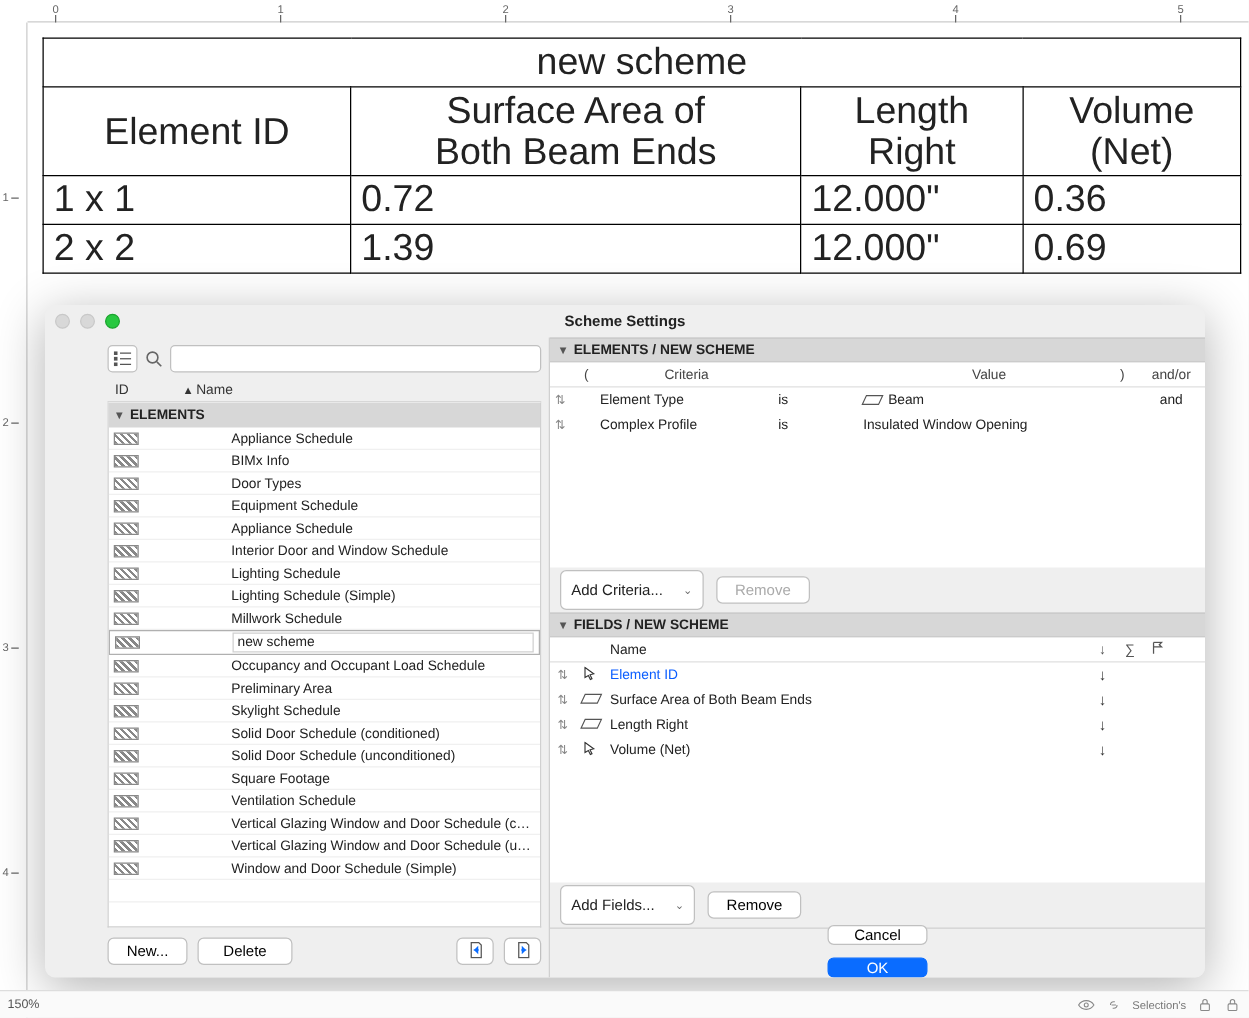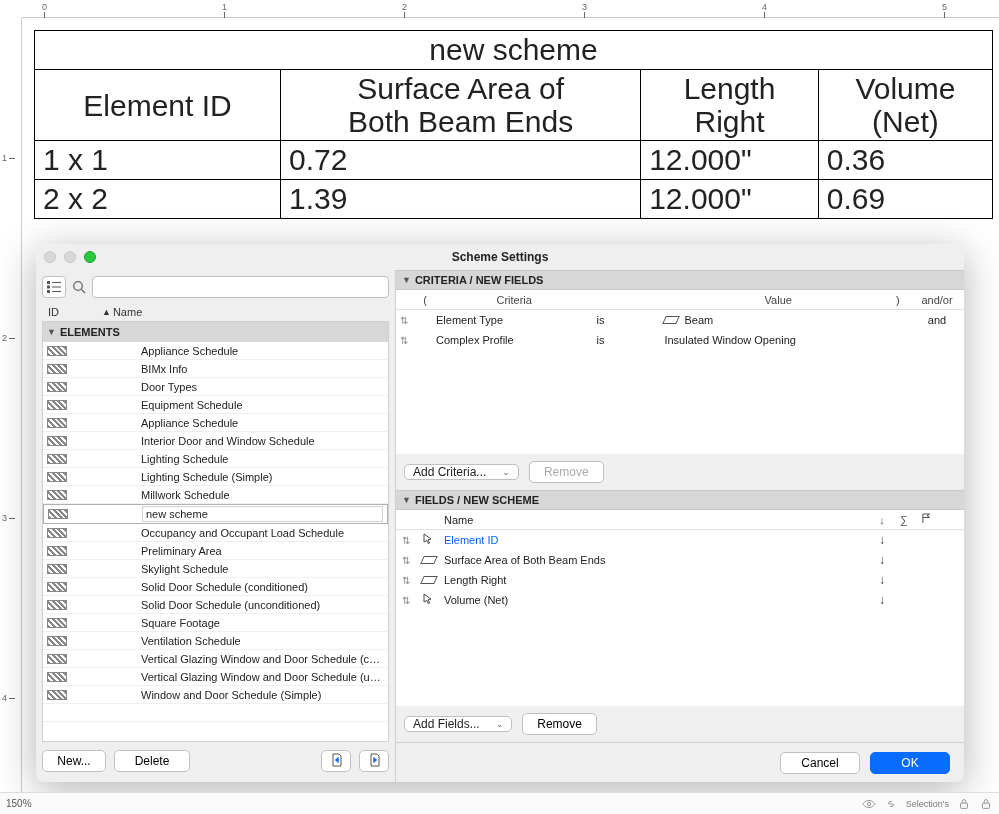--- a/index.html
+++ b/index.html
@@ -26,21 +26,21 @@
   .titlebar { height:26px; display:flex; align-items:center; position:relative; background:#efefef;}
   .traffic { position:absolute; left:8px; top:7px; display:flex; gap:8px;}
   .tl { width:12px; height:12px; border-radius:50%; }
   .tl.close{background:#d8d8d8;border:1px solid #c8c8c8;}
   .tl.min{background:#d8d8d8;border:1px solid #c8c8c8;}
   .tl.max{background:#28c840;border:1px solid #1ba42e;}
   .titlebar .title{margin:0 auto; font-size:12px; font-weight:600;}
   .dlg-body{position:absolute; top:26px; left:0; right:0; bottom:0; display:flex;}
 
   
-  .left-panel{width:360px; border-right:1px solid #d0d0d0; display:flex; flex-direction:column; background:#efefef; padding:4px 6px 6px 6px;}
+  .left-panel{width:360px; border-right:1px solid #d0d0d0; display:flex; flex-direction:column; background:#efefef; padding:4px 6px 6px 6px;margin-left:44px;}
   .lp-toolbar{display:flex; align-items:center; gap:4px; height:26px;}
   .icon-btn{width:24px; height:22px; border:1px solid #c0c0c0; border-radius:4px; background:#fff; display:flex; align-items:center; justify-content:center; font-size:11px; cursor:pointer;}
   .search-field{flex:1; height:22px; border:1px solid #c0c0c0; border-radius:4px; background:#fff; padding:0 6px; font-size:11px;}
   .lp-header{display:flex; align-items:center; height:20px; padding:0 6px; font-size:11px; color:#333; border-bottom:1px solid #d0d0d0; margin-top:2px;}
   .lp-header .col-id{width:54px;}
   .lp-header .sort{font-size:9px; margin-right:2px;}
   .group-hdr{background:#d7d7d7; height:20px; display:flex; align-items:center; padding:0 4px; font-size:11px; font-weight:600;}
   .group-hdr .tri{font-size:9px; margin-right:4px; color:#555;}
   .list-scroll{flex:1; overflow-y:auto; overflow-x:hidden; background:#fff; border:1px solid #d0d0d0; border-top:none;}
   .list-row{display:flex; align-items:center; height:18px; font-size:11px; padding-right:4px; border-bottom:1px solid #f0f0f0; cursor:pointer;}
@@ -64,38 +64,38 @@
   .col-handle{width:14px;}
   .col-paren{width:14px; text-align:center;}
   .col-crit{flex:1.1;}
   .col-op{width:40px;}
   .col-val{flex:1.6; display:flex; align-items:center; gap:4px;margin-left:24px;}
   .col-paren2{width:14px;}
   .col-andor{width:46px; text-align:center;}
   .drag-handle{font-size:10px; color:#888; cursor:grab;}
   .beam-ico{display:inline-block; width:14px; height:8px; border:1px solid #555; transform:skewX(-25deg); margin-right:2px;}
   .crit-buttons, .fld-buttons{height:36px; padding:4px 8px; display:flex; align-items:center; gap:10px; background:#efefef;}
-  .dropdown-btn{height:16px; border:1px solid #c0c0c0; border-radius:5px; background:#fff; display:flex; align-items:center; padding:0 8px; font-size:12px; gap:10px; cursor:pointer;}
+  .dropdown-btn{height:32px; border:1px solid #c0c0c0; border-radius:5px; background:#fff; display:flex; align-items:center; padding:0 8px; font-size:12px; gap:10px; cursor:pointer;}
   .dropdown-btn .caret{font-size:9px; color:#666; margin-left:6px;}
 
   .fields-area{flex:1; display:flex; flex-direction:column; background:#fff;}
   .fld-table{flex:1; overflow:auto;}
   .fld-head, .fld-row{display:flex; align-items:center; height:20px; font-size:11px; padding:0 6px; gap:6px;}
   .fld-head{border-bottom:1px solid #e0e0e0;}
   .fcol-handle{width:14px;}
   .fcol-ico{width:16px;}
   .fcol-name{flex:1;}
   .fcol-s1{width:16px; text-align:center; color:#555;}
   .fcol-s2{width:16px; text-align:center; color:#555;}
   .fcol-s3{width:16px; text-align:center; color:#555;}
   .arrow-ico{display:inline-block; font-size:12px; color:#333;}
   .fld-row.sel .fcol-name{color:#0a5dff;}
   .flag-ico svg{width:11px;height:11px;}
 
-  .dlg-footer{height:40px; background:#efefef; border-top:1px solid #d0d0d0; display:flex; align-items:center; justify-content:flex-end; gap:10px; padding:0 14px;}
+  .dlg-footer{height:40px; background:#efefef; border-top:1px solid #d0d0d0; display:flex; align-items:center; justify-content:flex-end; gap:10px; padding:0 14px;flex-direction:column;}
   .btn.primary{background:#0a6cff; color:#fff; border-color:#0a6cff; width:80px;}
   .btn.cancel{width:80px;}
 
   
   .statusbar{position:absolute; left:0; bottom:0; right:0; height:22px; border-top:1px solid #ddd; background:#fafafa; display:flex; align-items:center; font-size:10px; color:#555; padding:0 6px;}
   .statusbar .spacer{flex:1;}
   .status-icons{display:flex; gap:8px; align-items:center;}
   .si{width:14px;height:14px; color:#888;}
 
   ::-webkit-scrollbar{width:10px;}
@@ -332,21 +332,21 @@
               <path d="M3 1h6l2 2v10H3z" fill="none" stroke="#555" stroke-width="1"></path>
               <path d="M8 7l-2-2v4z M5 7h4" stroke="#0a6cff" stroke-width="1.2" fill="#0a6cff"></path>
             </svg>
         </button>
       </div>
     </div>
 
     <div class="right-panel">
       <div class="section-hdr">
         <span class="tri">▼</span>
-        <span>CRITERIA /  NEW FIELDS</span>
+        <span>ELEMENTS /  NEW SCHEME</span>
       </div>
       <div class="criteria-area">
         <div class="crit-table">
           <div class="crit-head">
             <span class="col-handle"></span>
             <span class="col-paren">(</span>
             <span class="col-crit" style="text-align:center">Criteria</span>
             <span class="col-op"></span>
             <span class="col-val" style="justify-content:center">Value</span>
             <span class="col-paren2">)</span>

